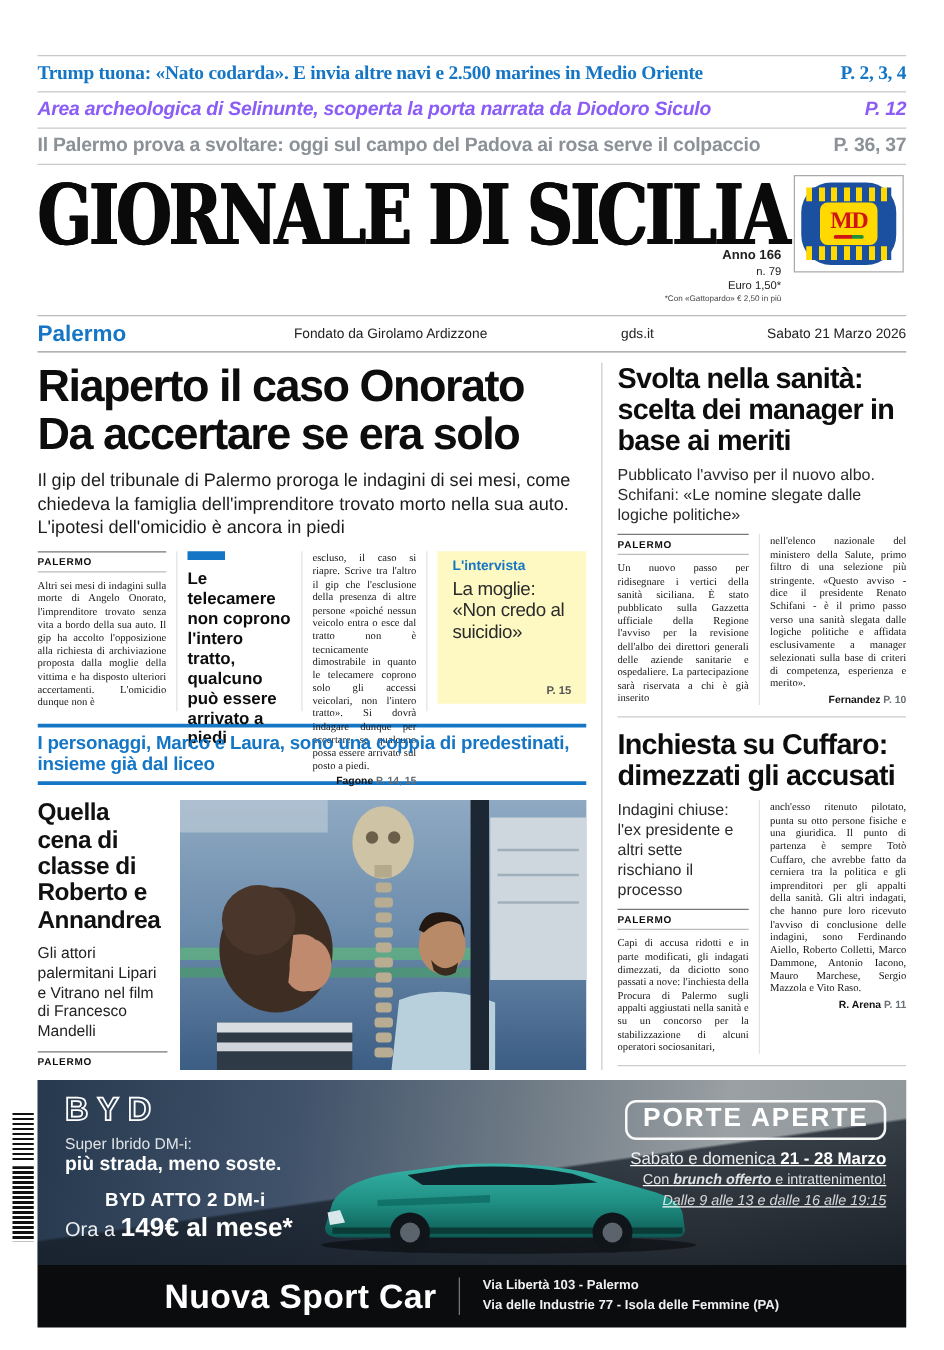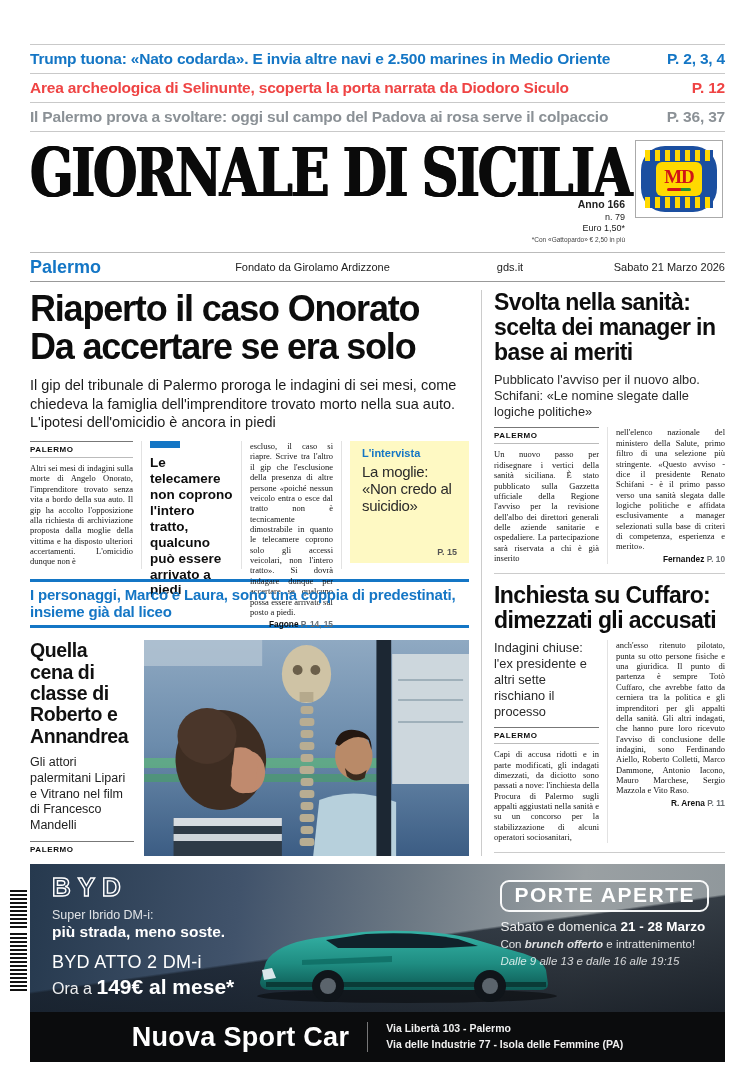--- a/index.html
+++ b/index.html
@@ -8,22 +8,22 @@
     background:#fff; position:relative; overflow:hidden;
     font-family:"Liberation Sans", sans-serif; color:#111;
   }
   .content { padding:0 30px; }
 
   
   .teasers { margin-top:44px; border-top:1px solid #c9c9c9; }
   .teaser { display:flex; justify-content:space-between; align-items:center;
     height:29px; border-bottom:1px solid #c9c9c9; font-weight:bold;
     font-size:15.5px; letter-spacing:-0.2px; }
-  .teaser.blue  { color:#1476c5; }
-  .teaser.black { color:#ef4444; }
+  .teaser.blue  { color:#1476c5;font-family:Liberation Serif, serif; }
+  .teaser.black { color:#8b5cf6;font-style:italic; }
   .teaser.gray  { color:#8b9196; }
   .teaser .pg { white-space:nowrap; margin-left:16px; }
 
   
   .masthead-row { position:relative; height:112px; margin-top:6px; }
   .masthead {
     position:absolute; left:0; top:-4px; white-space:nowrap;
     font-family:"DejaVu Serif", serif; font-weight:bold; font-size:64px;
     letter-spacing:-3px; color:#0a0a0a;
     transform:scaleX(0.80) scaleY(1.04); transform-origin:left top;
@@ -113,24 +113,24 @@
   
   .ad { margin-top:8px; position:relative; height:148px; overflow:hidden; color:#fff;
     background:linear-gradient(97deg,#26394e 0%,#41536b 30%,#6e7a85 55%,#9aa0a3 78%,#8f979b 100%);padding-left:48px; }
   .ad-road { position:absolute; inset:0;
     background:linear-gradient(172deg,rgba(0,0,0,0) 52%,rgba(22,30,40,0.75) 53%,rgba(15,21,29,0.9) 100%); }
   .ad-left { position:absolute; left:22px; top:8px; z-index:3; }
   .byd-logo { font-size:26px; font-weight:bold; letter-spacing:7px;
     color:transparent; -webkit-text-stroke:1.4px #fff; }
   .tag1 { font-size:12.5px; color:rgba(255,255,255,.85); margin-top:5px; }
   .tag2 { font-size:15.5px; font-weight:bold; margin-top:1px; }
-  .model { font-size:18px; font-weight:normal; margin-top:11px; letter-spacing:.3px; }
+  .model { font-size:15px; font-weight:bold; margin-top:11px; letter-spacing:.3px;margin-left:32px; }
   .price { font-size:16px; margin-top:2px; color:rgba(255,255,255,.92); }
   .price b { font-size:21px; color:#fff; }
-  .ad-right { position:absolute; right:16px; top:16px; text-align:left; z-index:3; }
+  .ad-right { position:absolute; right:16px; top:16px; text-align:right; z-index:3;text-decoration:underline; }
   .porte { display:inline-block; border:2px solid rgba(255,255,255,.95);
     border-radius:9px; padding:1px 12px 3px; font-size:21px; font-weight:bold;
     letter-spacing:1.5px; }
   .dates { font-size:13.5px; margin-top:7px; color:rgba(255,255,255,.9); }
   .dates b { color:#fff; }
   .brunch { font-size:11.5px; margin-top:4px; color:rgba(255,255,255,.85); }
   .brunch b { font-style:italic; }
   .hours { font-size:11.5px; font-style:italic; margin-top:5px; color:rgba(255,255,255,.8); }
   .car { position:absolute; left:212px; bottom:8px; width:330px; z-index:2; }
 

